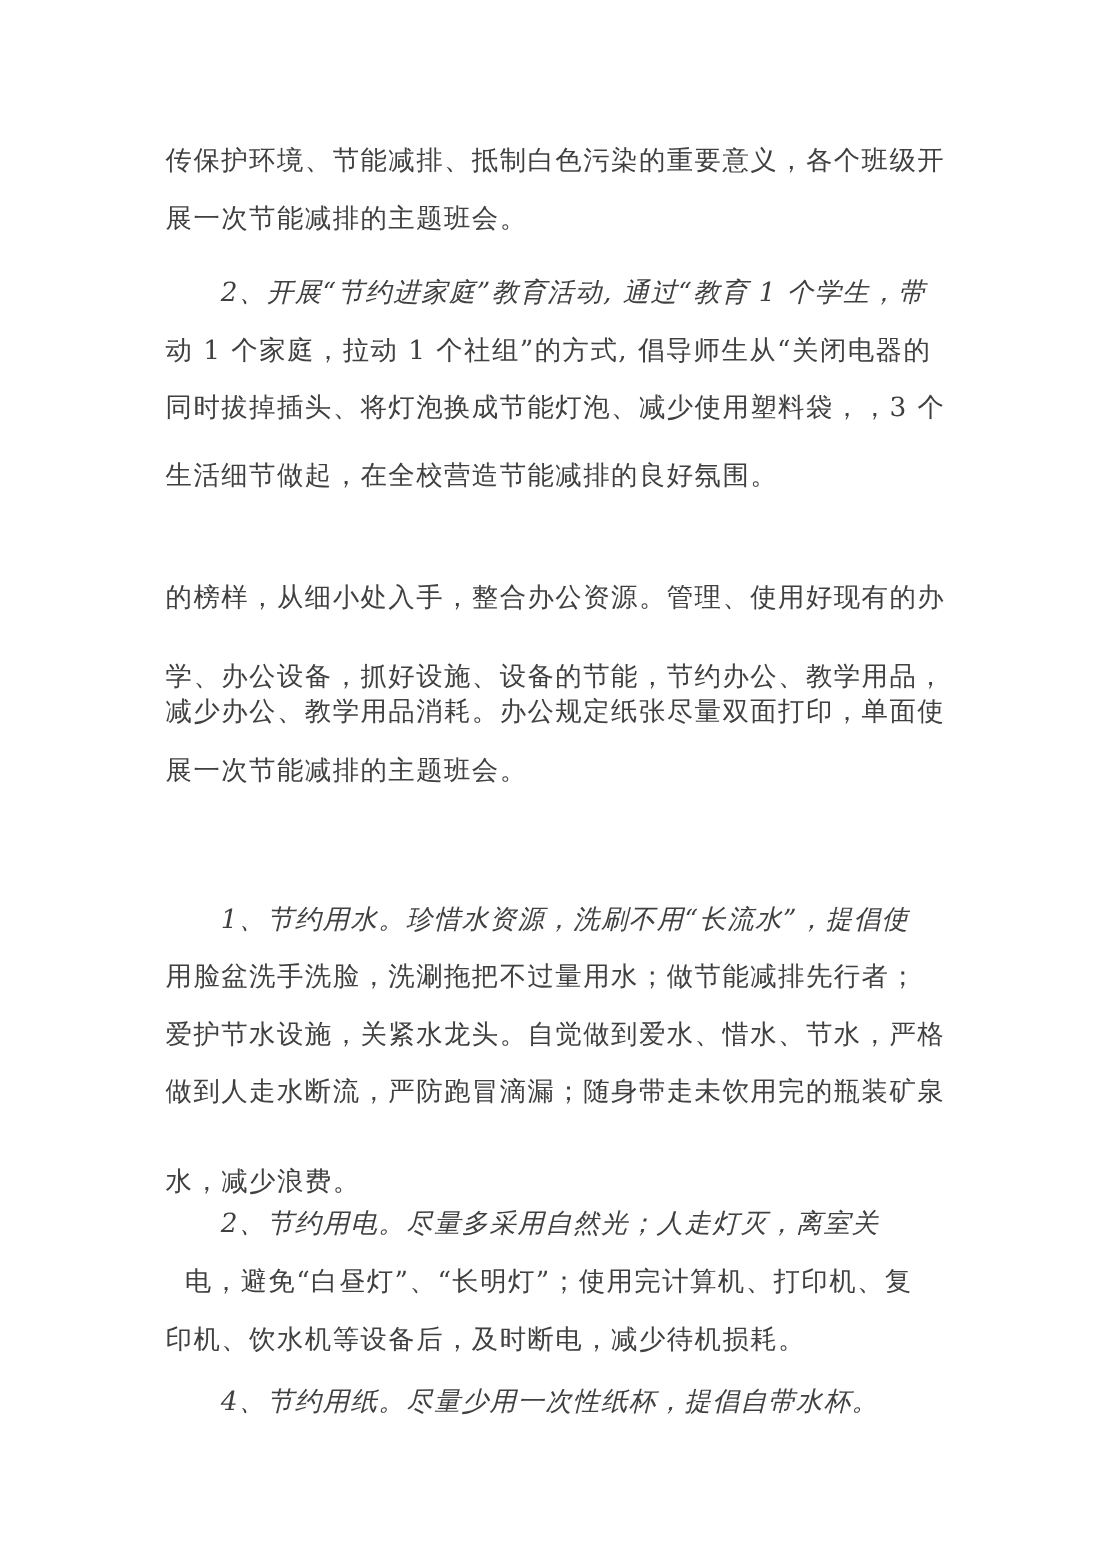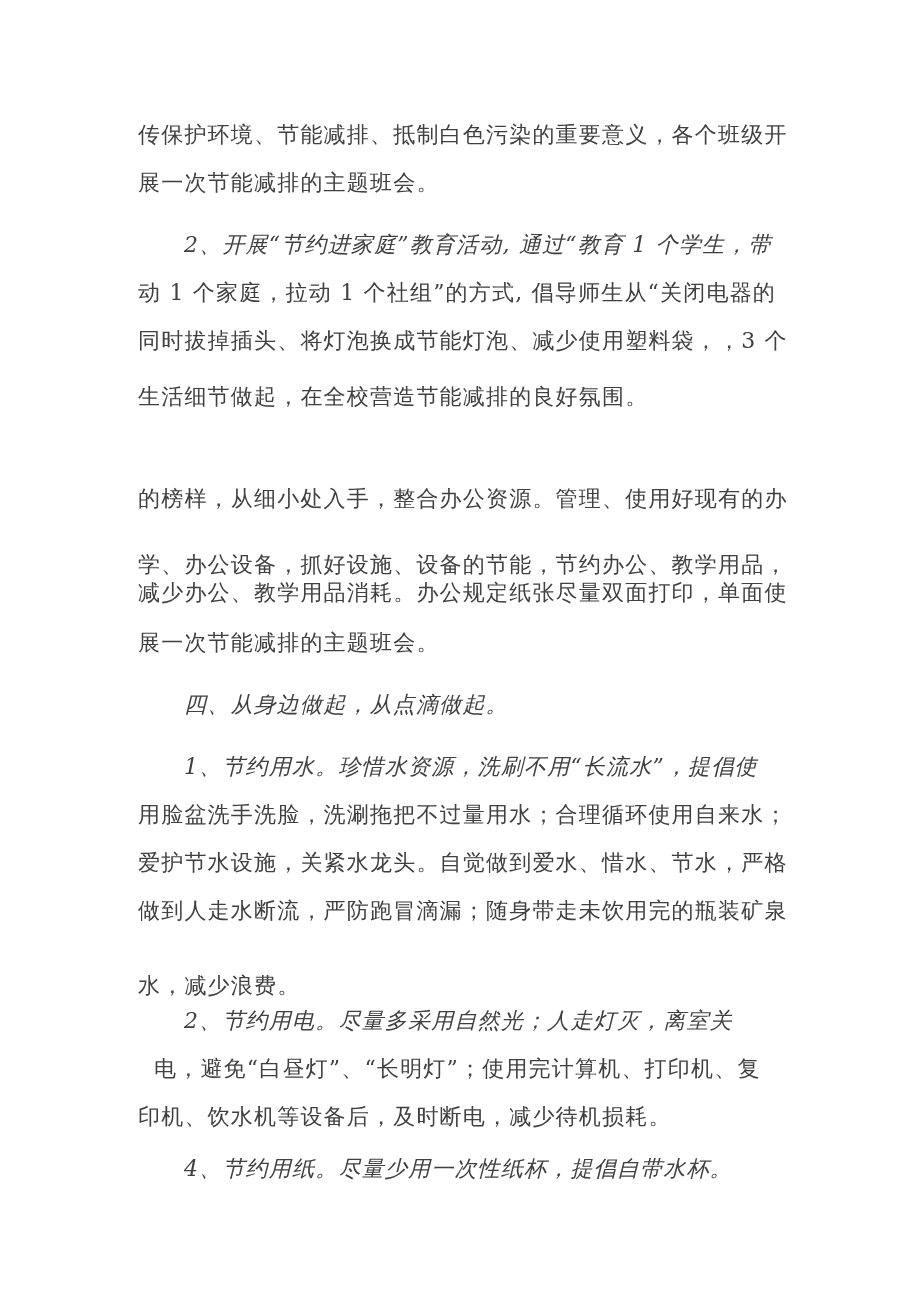--- a/index.html
+++ b/index.html
@@ -28,24 +28,23 @@
   <div class="line indent" style="top:230px;">2、开展“节约进家庭”教育活动, 通过“教育 1 个学生，带</div>
   <div class="line" style="top:278px;">动 1 个家庭，拉动 1 个社组”的方式, 倡导师生从“关闭电器的</div>
   <div class="line" style="top:326px;">同时拔掉插头、将灯泡换成节能灯泡、减少使用塑料袋，，3 个</div>
   <div class="line" style="top:382px;">生活细节做起，在全校营造节能减排的良好氛围。</div>
 
   <div class="line" style="top:484px;">的榜样，从细小处入手，整合办公资源。管理、使用好现有的办</div>
   <div class="line" style="top:550px;">学、办公设备，抓好设施、设备的节能，节约办公、教学用品，</div>
   <div class="line" style="top:580px;font-family:Liberation Mono, monospace;">减少办公、教学用品消耗。办公规定纸张尽量双面打印，单面使</div>
   <div class="line" style="top:628px;">展一次节能减排的主题班会。</div>
 
-  <div class="line indent" style="top:690px;">四、从身边做起，从点滴做起。</div>
 
   <div class="line indent" style="top:752px;">1、节约用水。珍惜水资源，洗刷不用“长流水”，提倡使</div>
-  <div class="line" style="top:800px;">用脸盆洗手洗脸，洗涮拖把不过量用水；合理循环使用自来水；</div>
+  <div class="line" style="top:800px;">用脸盆洗手洗脸，洗涮拖把不过量用水；做节能减排先行者；</div>
   <div class="line" style="top:848px;">爱护节水设施，关紧水龙头。自觉做到爱水、惜水、节水，严格</div>
   <div class="line" style="top:896px;">做到人走水断流，严防跑冒滴漏；随身带走未饮用完的瓶装矿泉</div>
   <div class="line" style="top:944px;margin-top:27px;">水，减少浪费。</div>
 
   <div class="line indent" style="top:1006px;">2、节约用电。尽量多采用自然光；人走灯灭，离室关</div>
   <div class="line" style="top:1054px;margin-left:16px;">电，避免“白昼灯”、“长明灯”；使用完计算机、打印机、复</div>
   <div class="line" style="top:1102px;">印机、饮水机等设备后，及时断电，减少待机损耗。</div>
 
   <div class="line indent" style="top:1154px;">4、节约用纸。尽量少用一次性纸杯，提倡自带水杯。</div>
 

